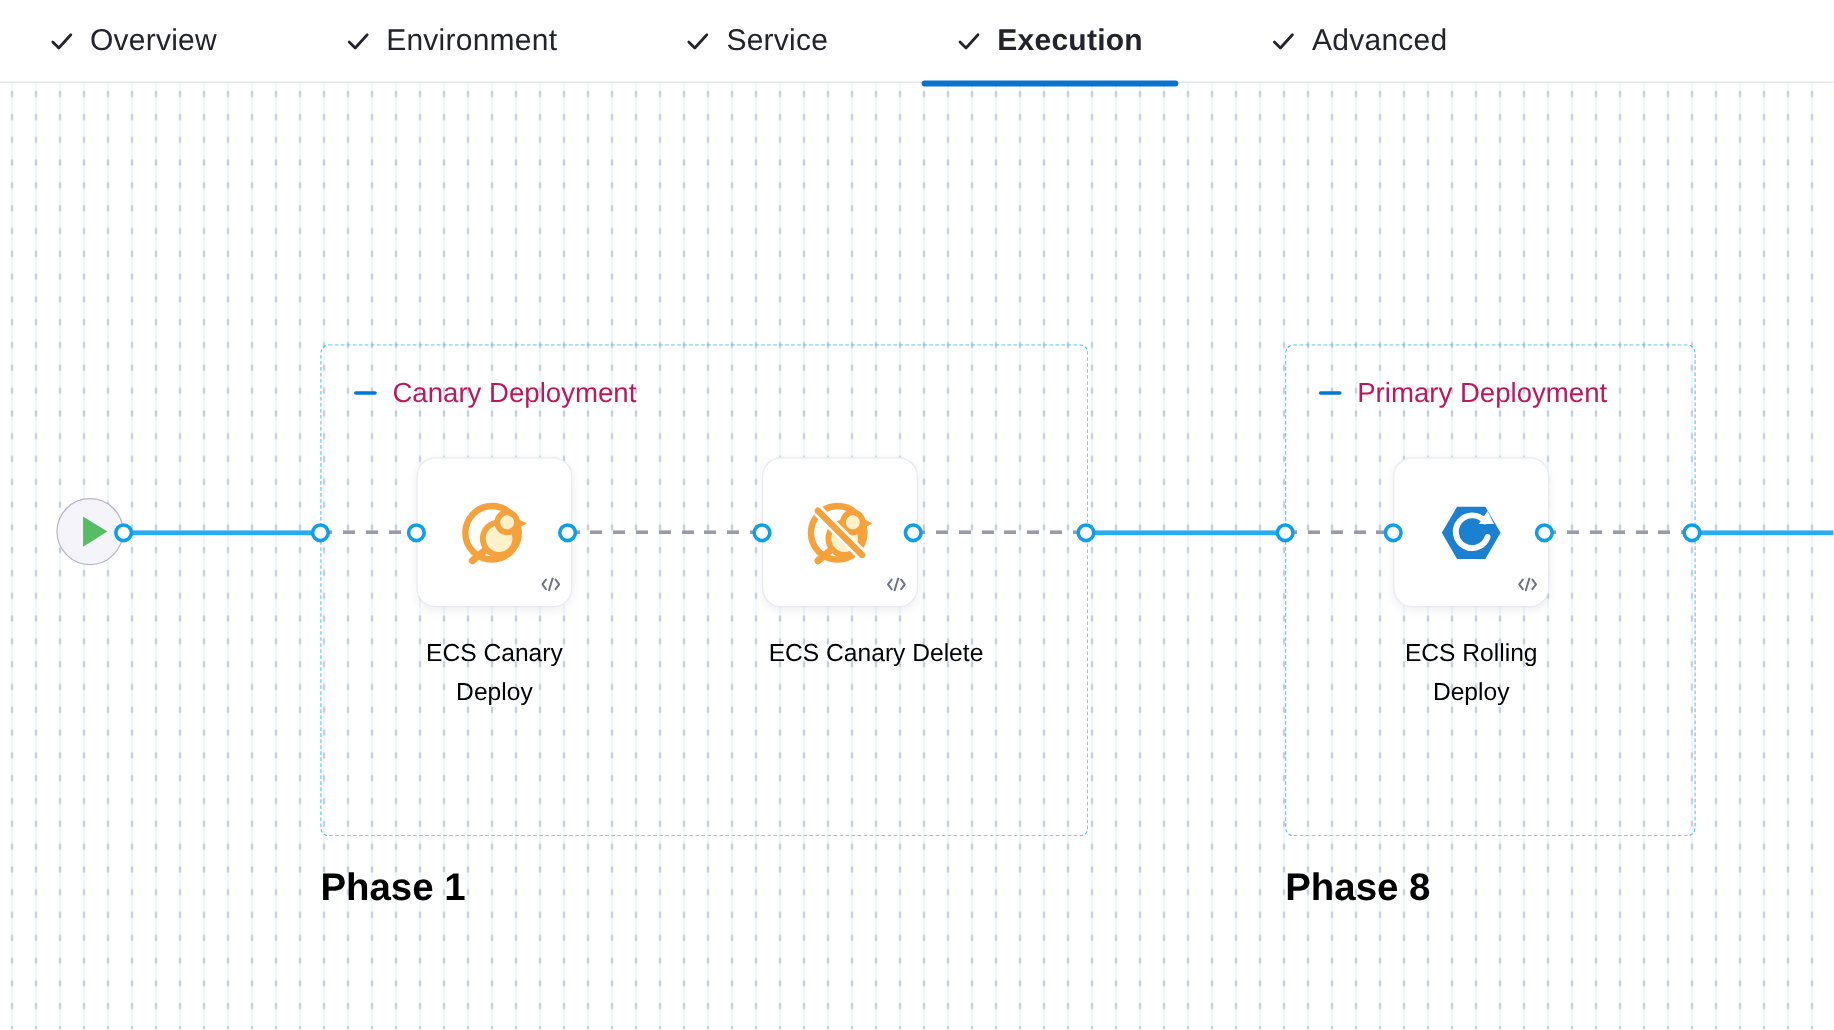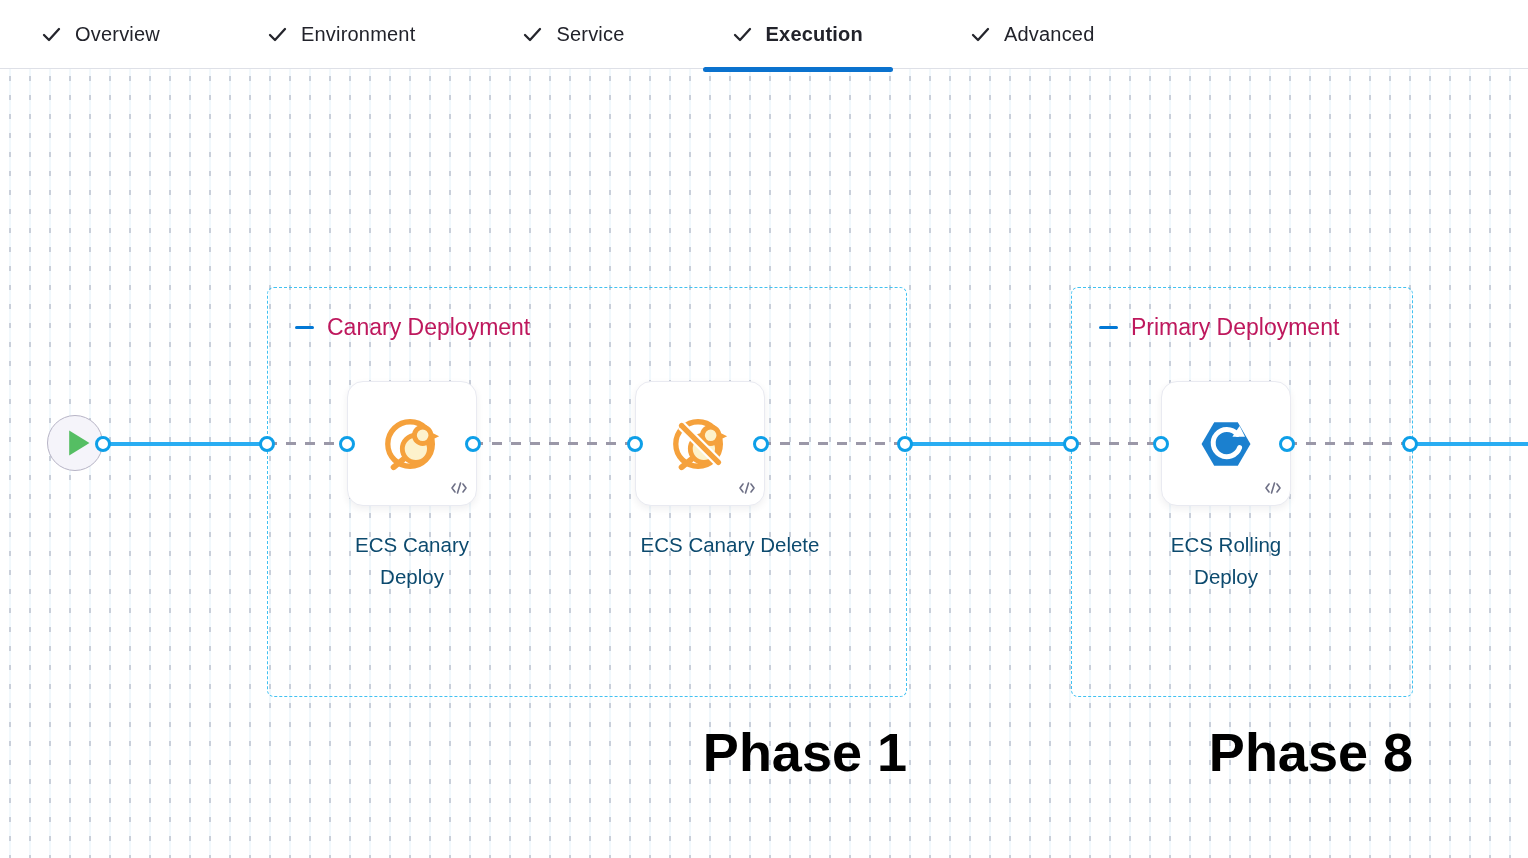--- a/index.html
+++ b/index.html
@@ -5,21 +5,21 @@
   * { margin:0; padding:0; box-sizing:border-box; }
   html,body { width:1528px; height:858px; background:#fff; overflow:hidden;
               font-family:"Liberation Sans", sans-serif; }
 
   
   .tabbar { position:relative; height:69px; background:#fff;
             border-bottom:1px solid #DEE0E7; display:flex; align-items:center;
             padding-left:12px; gap:48px; z-index:5;}
   .tab { position:relative; height:69px; display:flex; align-items:center;
          gap:14px; padding:0 30px; cursor:pointer; }
-  .tab-label { font-size:20px; color:#22232B; font-weight:500; letter-spacing:.2px; }
+  .tab-label { font-size:25px; color:#22232B; font-weight:500; letter-spacing:.2px; }
   .tab.active .tab-label { font-weight:700; }
   .tab-underline { position:absolute; left:0; right:0; bottom:-3px; height:5px;
                    background:#0B72CE; border-radius:3px; }
   .check-icon svg { display:block; }
 
   
   .canvas { position:relative; width:1528px; height:789px; background:#fff; }
   .grid-svg { position:absolute; left:0; top:0; }
 
   
@@ -44,23 +44,23 @@
   .group-label { font-size:23px; color:#be185d; font-weight:400; }
 
   
   .step-card { position:absolute; top:312px; width:130px; height:125px; background:#fff;
                border:1px solid #E9EAF1; border-radius:16px;
                box-shadow:0 3px 7px rgba(40,41,61,.07);
                display:flex; align-items:center; justify-content:center; cursor:pointer; }
   .code-icon { position:absolute; right:9px; bottom:7px; }
 
   .step-label { position:absolute; top:460px; width:180px; text-align:center;
-                font-size:20.5px; line-height:1.55; color:#0c4a6e; font-weight:500; }
-
-  .phase-label { position:absolute; top:652px; text-align:right; font-size:54px;
+                font-size:20.5px; line-height:1.55; color:#000000; font-weight:500; }
+
+  .phase-label { position:absolute; top:652px; text-align:left; font-size:32px;
                  font-weight:700; color:#000; }
 </style>
 </head>
 <body>
 
 <div class="tabbar">
 
   <div class="tab">
     <span class="check-icon">
       <svg width="19" height="16" viewBox="0 0 19 16">

